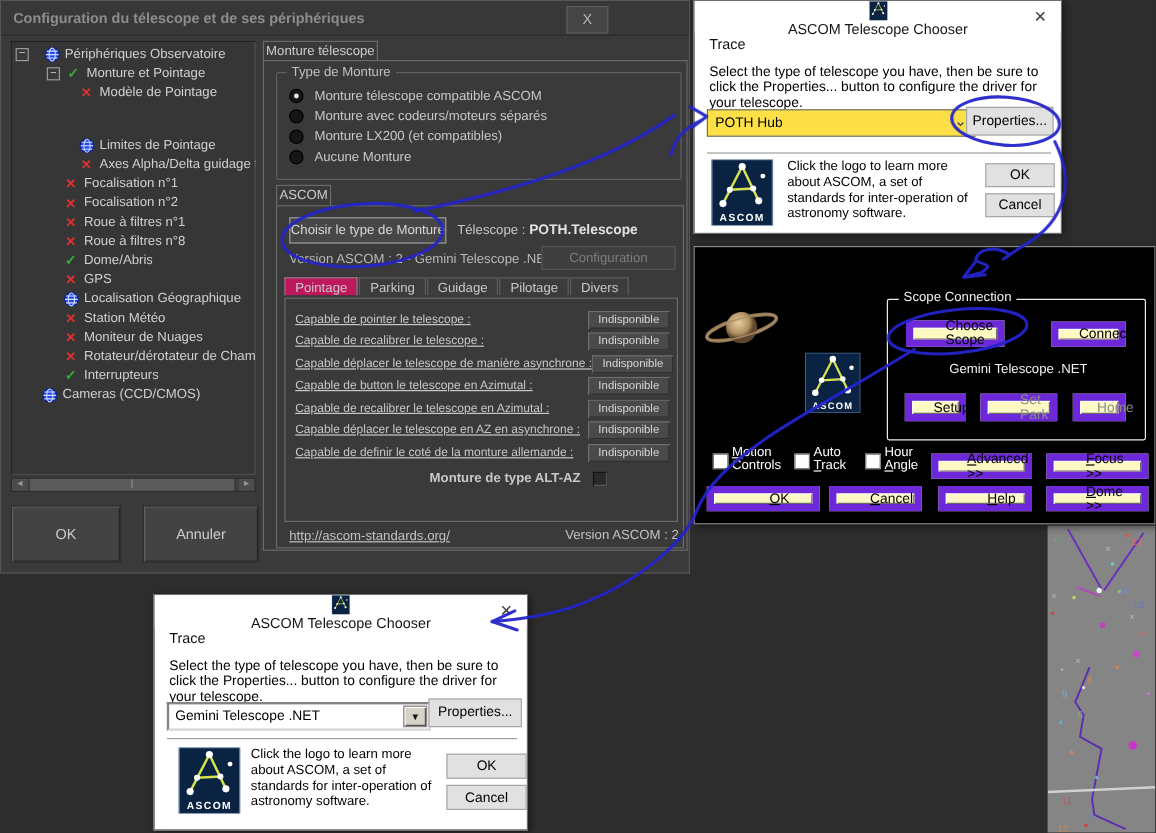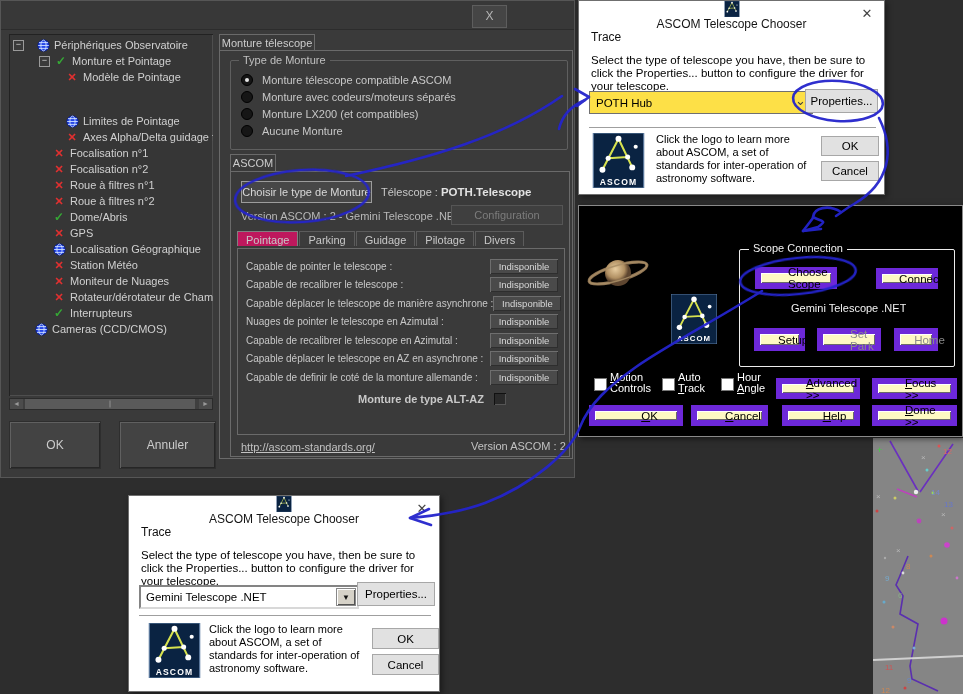--- a/index.html
+++ b/index.html
@@ -51,21 +51,21 @@
   #telescope-line b{color:#e2e2e2;font-size:11.5px;}
   #version-line{left:10px;top:38px;font-size:11px;color:#b8b8b8;width:210px;}
   #btn-config{left:220px;top:33px;width:112px;height:20px;background:#3f3f3f;border:1px solid #555;
     color:#7c7c7c;font-size:11px;display:flex;align-items:center;justify-content:center;box-sizing:border-box;}
   #subtabs{left:6px;top:59px;height:17px;display:flex;}
   .subtab{padding:2px 8px 0 8px;font-size:11px;color:#c8c8c8;background:#3c3c3c;border:1px solid #5c5c5c;
     border-bottom:none;margin-right:1px;height:15px;box-sizing:border-box;}
   .subtab.active{background:#be185d;border-color:#808080;}
   #subpanel{left:6px;top:76px;width:328px;height:187px;border:1px solid #6a6a6a;box-sizing:border-box;}
   .cap-row{position:absolute;left:8px;right:6px;height:16px;display:flex;align-items:center;justify-content:space-between;}
-  .cap-label{font-size:10px;color:#c8c8c8;white-space:nowrap;}
+  .cap-label{font-size:10px;color:#c8c8c8;white-space:nowrap;text-decoration:underline;}
   .cap-value{width:68px;height:15px;flex:none;background:#4a4a4a;box-shadow:inset 1px 1px 0 #6e6e6e,inset -1px -1px 0 #2e2e2e;
     color:#d8d8d8;font-size:9.5px;display:flex;align-items:center;justify-content:center;}
   #altaz-row{left:120px;top:144px;display:flex;align-items:center;}
   #altaz-label{font-size:11px;color:#c8c8c8;margin-right:10px;font-weight:bold;}
   #altaz-check{width:12px;height:12px;background:#2a2a2a;box-shadow:inset 1px 1px 0 #111,inset -1px -1px 0 #555;}
   #ascom-link{left:10px;top:269px;font-size:11px;color:#c2c2c2;text-decoration:underline;}
   #version-short{left:240px;top:268px;font-size:11px;color:#c2c2c2;}
 
   
   .dlg{background:#ffffff;border:1px solid #6f6f6f;box-sizing:border-box;box-shadow:2px 2px 6px rgba(0,0,0,.45);}
@@ -157,20 +157,21 @@
         <text x="12" y="143" font-size="8" fill="#77aacc">9</text>
         <text x="25" y="160" font-size="8" fill="#88aa88">6</text>
         <text x="12" y="232" font-size="8" fill="#cc5555">11</text>
         <text x="34" y="245" font-size="8" fill="#6688cc">9</text>
         <text x="8" y="255" font-size="8" fill="#cc8855">12</text>
       </svg>
   </div>
 
   <div id="main" class="abs">
     <div id="main-titlebar" class="abs">
+      <div id="main-title" class="abs nowrap">Configuration du télescope et de ses périphériques</div>
       <div id="main-close" class="abs">X</div>
     </div>
 
     <div id="tree" class="abs">
         <div class="tree-row" style="padding-left: 4px;">
           <span class="expander">−</span>
           <span style="width: 8px; flex: 0 0 auto;"></span>
           <span class="tree-ico">
             <svg width="13" height="13" viewBox="0 0 13 13">
               <circle cx="6.5" cy="6.5" r="5.6" fill="#2547e8" stroke="#0a1f8f"></circle>
@@ -228,21 +229,21 @@
           <span class="tree-ico">
             <span class="ico-cross">✕</span>
           </span>
           <span class="nowrap">Roue à filtres n°1</span>
         </div>
         <div class="tree-row" style="padding-left: 30px;">
           <span style="width: 13px; flex: 0 0 auto;"></span>
           <span class="tree-ico">
             <span class="ico-cross">✕</span>
           </span>
-          <span class="nowrap">Roue à filtres n°2</span>
+          <span class="nowrap">Roue à filtres n°8</span>
         </div>
         <div class="tree-row" style="padding-left: 30px;">
           <span style="width: 13px; flex: 0 0 auto;"></span>
           <span class="tree-ico">
             <span class="ico-check">✓</span>
           </span>
           <span class="nowrap">Dome/Abris</span>
         </div>
         <div class="tree-row" style="padding-left: 30px;">
           <span style="width: 13px; flex: 0 0 auto;"></span>
@@ -363,21 +364,21 @@
               </div>
               <div class="cap-row" style="top: 27.5px;">
                 <span class="cap-label">Capable de recalibrer le telescope :</span>
                 <span class="cap-value">Indisponible</span>
               </div>
               <div class="cap-row" style="top: 46px;">
                 <span class="cap-label">Capable déplacer le telescope de manière asynchrone :</span>
                 <span class="cap-value">Indisponible</span>
               </div>
               <div class="cap-row" style="top: 64.5px;">
-                <span class="cap-label">Nuages de pointer le telescope en Azimutal :</span>
+                <span class="cap-label">Capable de button le telescope en Azimutal :</span>
                 <span class="cap-value">Indisponible</span>
               </div>
               <div class="cap-row" style="top: 83px;">
                 <span class="cap-label">Capable de recalibrer le telescope en Azimutal :</span>
                 <span class="cap-value">Indisponible</span>
               </div>
               <div class="cap-row" style="top: 101.5px;">
                 <span class="cap-label">Capable déplacer le telescope en AZ en asynchrone :</span>
                 <span class="cap-value">Indisponible</span>
               </div>

